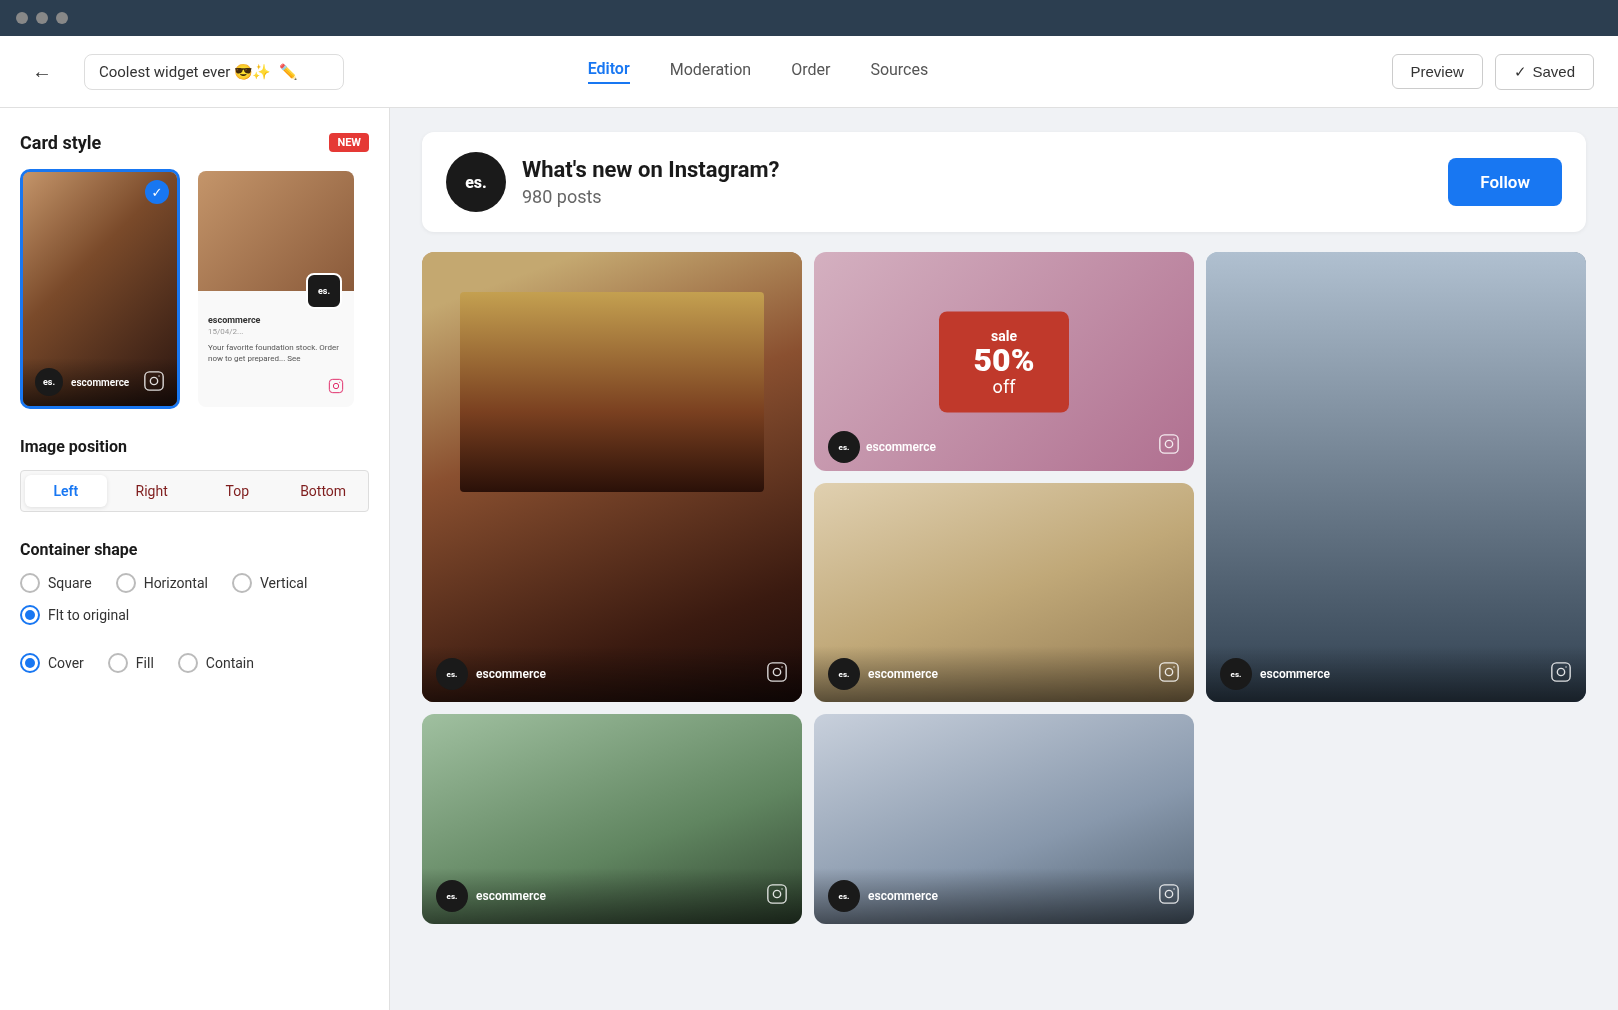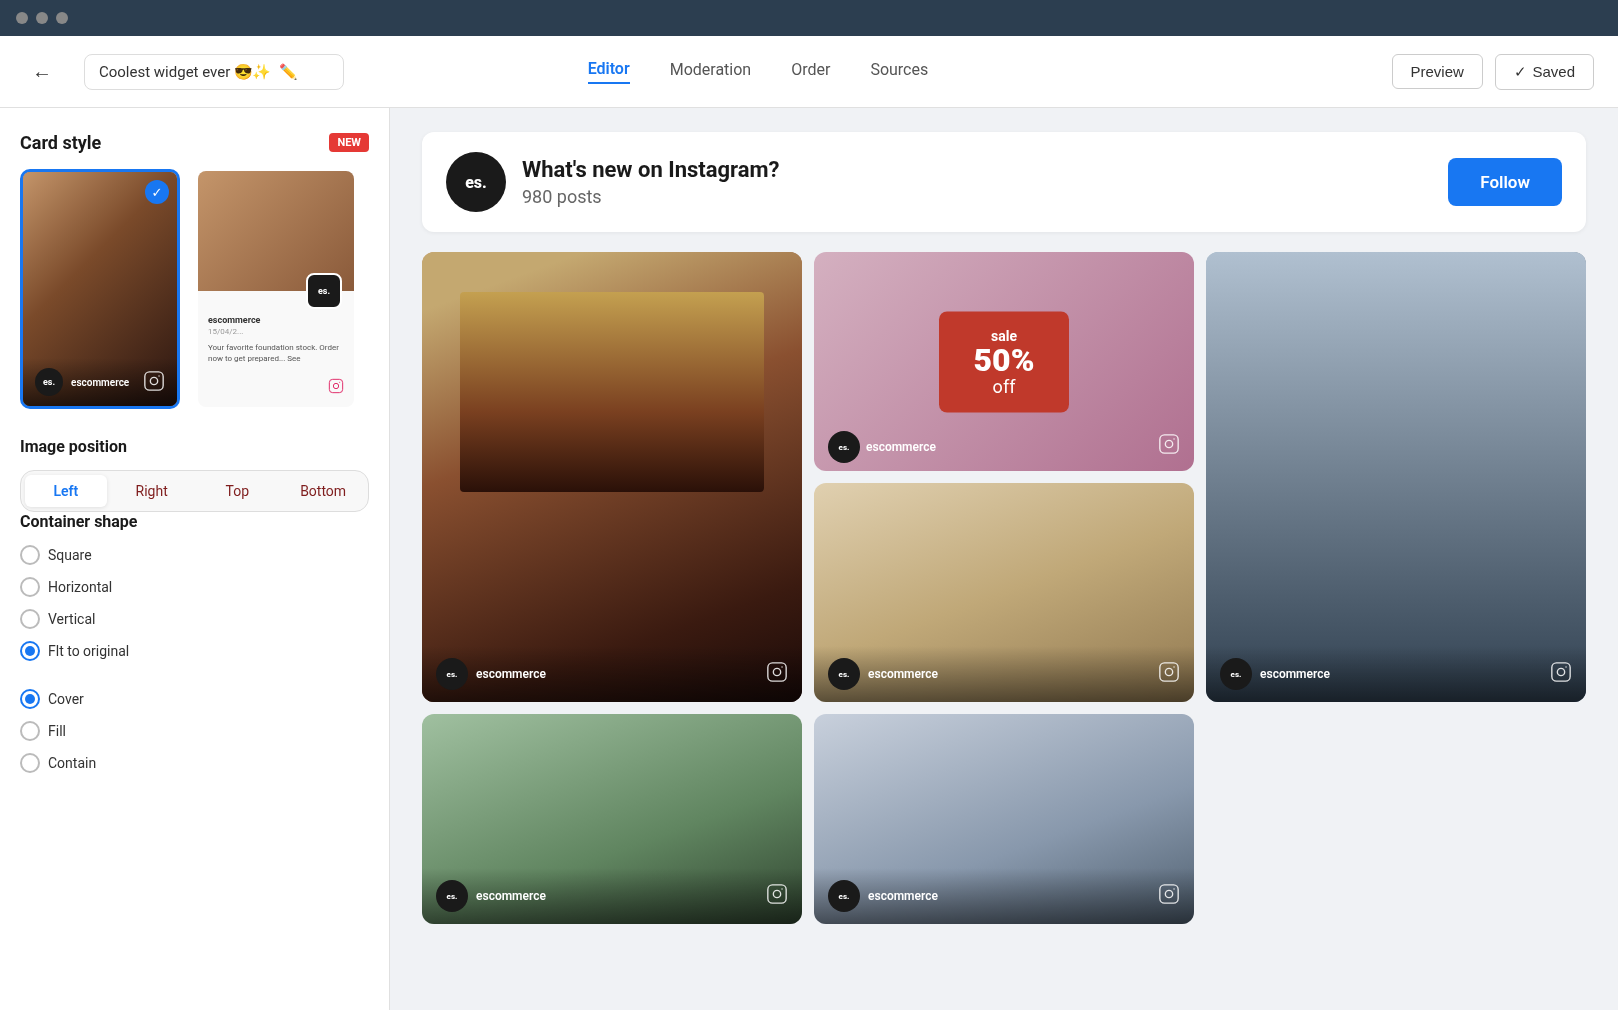--- a/index.html
+++ b/index.html
@@ -261,22 +261,23 @@
     .section-title {
       font-size: 16px;
       font-weight: 700;
       color: #1a1a1a;
       margin-bottom: 14px;
     }
     .position-options {
       display: flex;
       gap: 4px;
       border: 1px solid #ddd;
-      border-radius: 14px;
+      border-radius: 4px;
       padding: 4px;
+      margin-bottom: 28px;
       background: #f8f8f8;
     }
     .pos-option {
       flex: 1;
       text-align: center;
       padding: 8px 4px;
       border-radius: 6px;
       font-size: 14px;
       cursor: pointer;
       border: none;
@@ -290,21 +291,20 @@
       font-weight: 600;
       box-shadow: 0 1px 4px rgba(0,0,0,0.1);
     }
 
     
     .radio-group {
       display: flex;
       flex-wrap: wrap;
       gap: 12px 24px;
       margin-bottom: 28px;
-      flex-direction: column;
     }
     .radio-item {
       display: flex;
       align-items: center;
       gap: 8px;
       cursor: pointer;
       font-size: 14px;
       color: #333;
     }
     .radio-circle {

